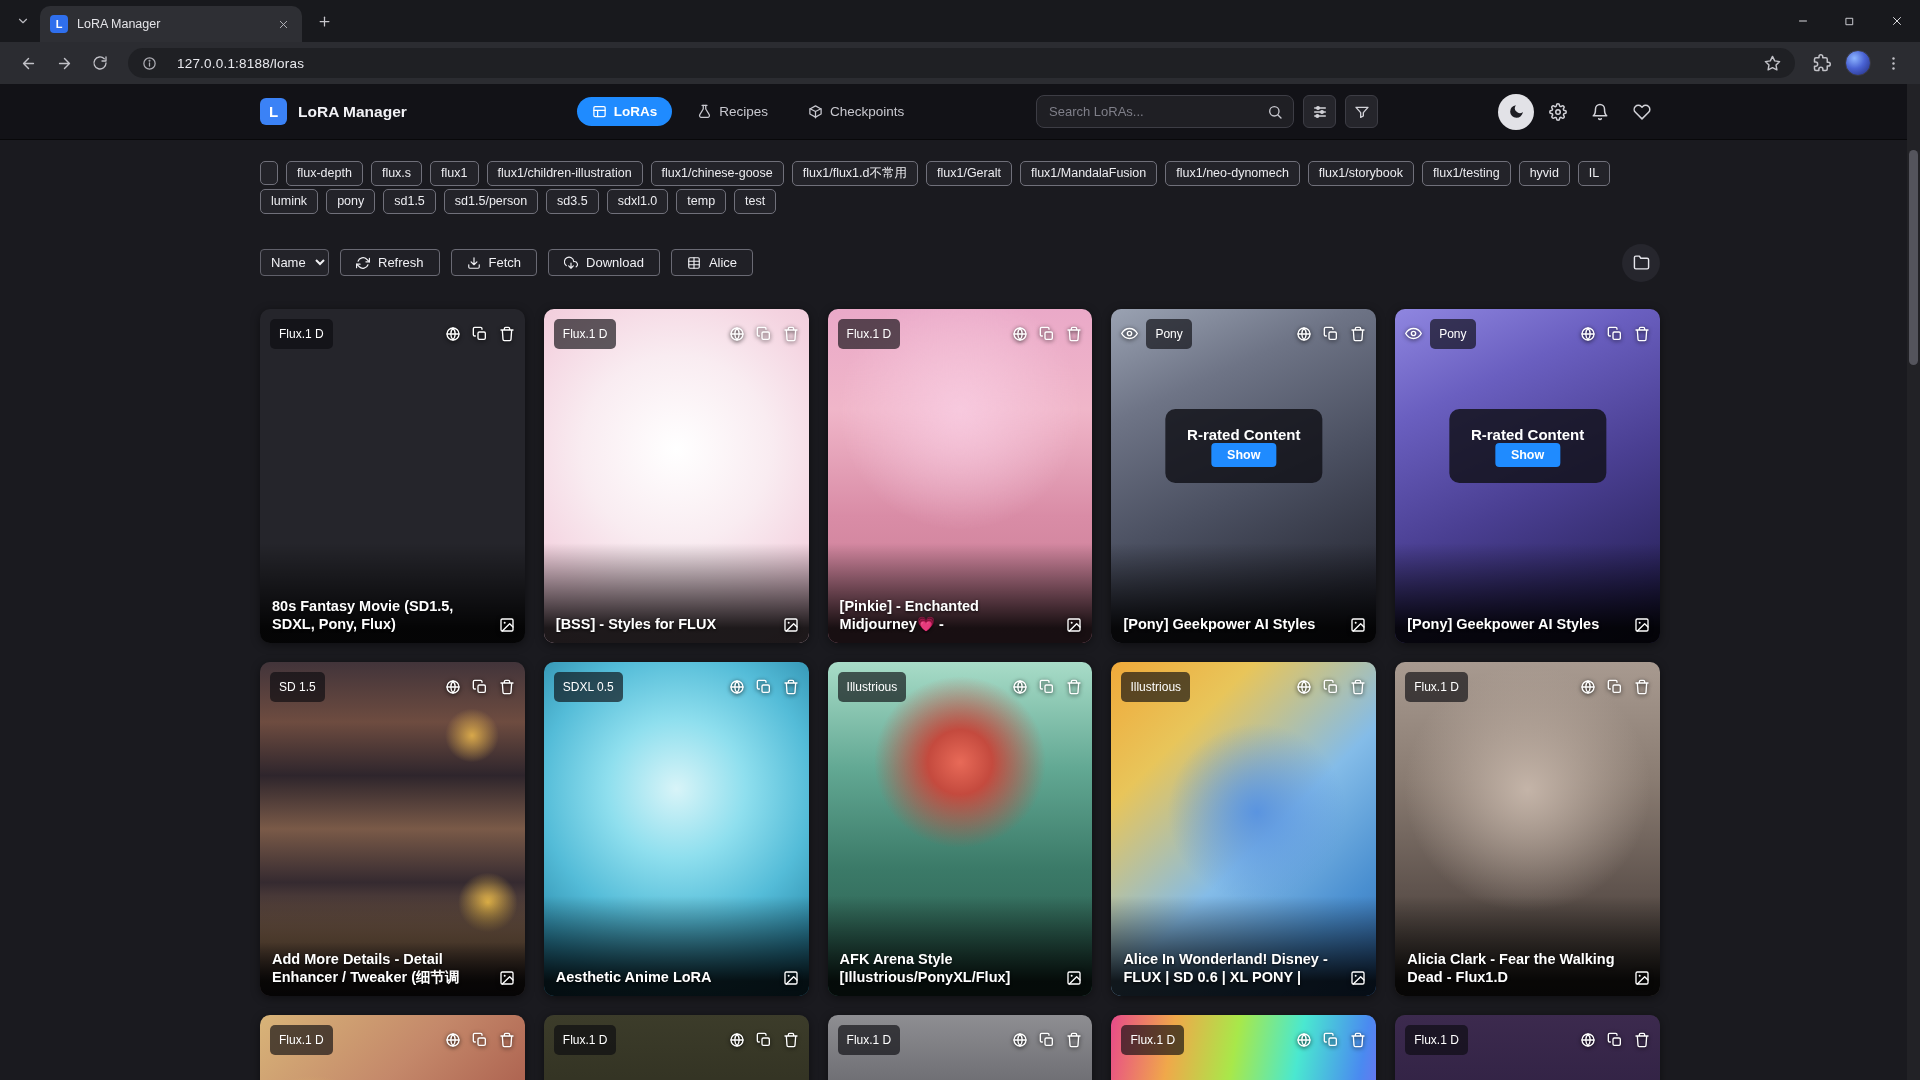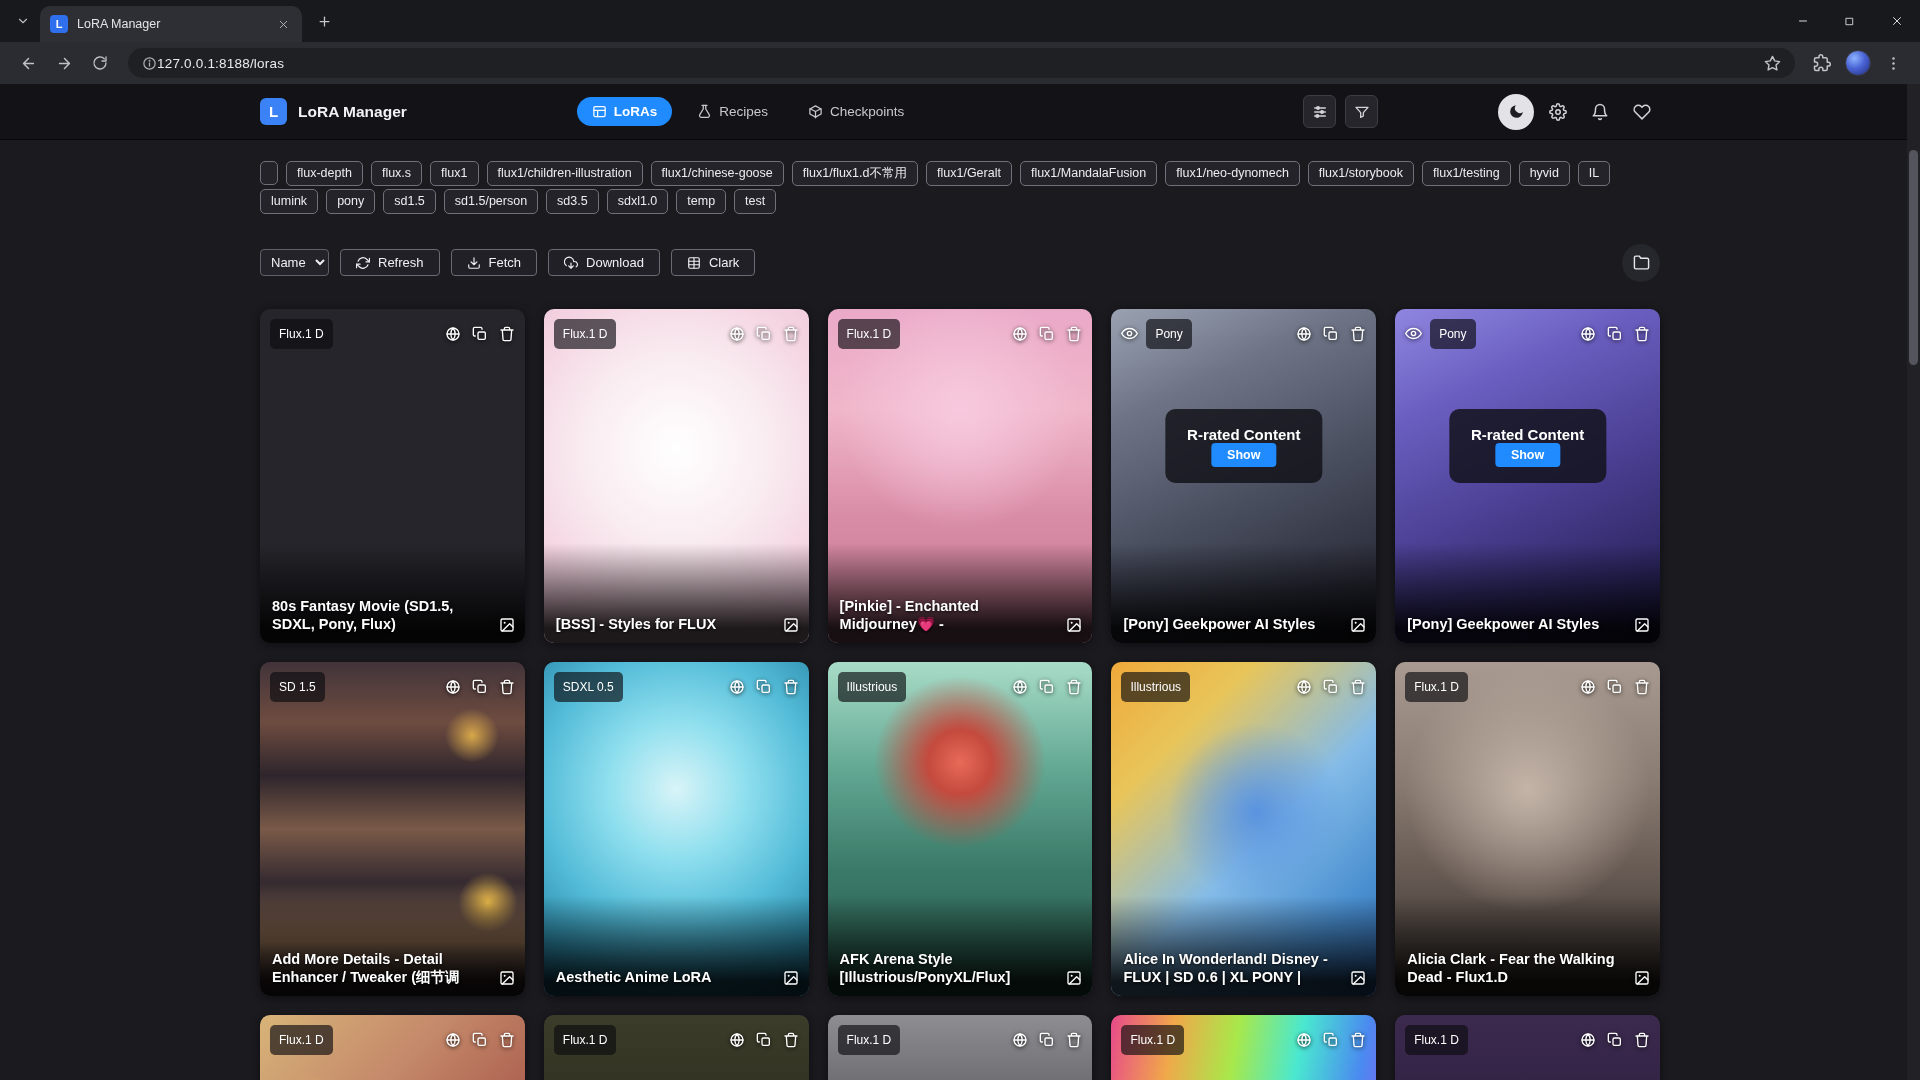--- a/index.html
+++ b/index.html
@@ -36,21 +36,21 @@
   .win-btn { width:47px; height:100%; display:flex; align-items:center; justify-content:center; color:#d9d9de; }
   .win-btn .ic { width:12px; height:12px; }
 
   .addressbar {
     height:42px; background:#2b2c31; display:flex; align-items:center; padding:0 12px; gap:4px;
   }
   .nav-btn { width:32px; height:32px; border-radius:50%; color:#c2c2c8; display:flex; align-items:center; justify-content:center; }
   .nav-btn .ic { width:17px; height:17px; }
   .omnibox {
     flex:1; height:30px; margin:0 8px; background:#1f2024; border-radius:15px;
-    display:flex; align-items:center; padding:0 14px; gap:0;
+    display:flex; align-items:center; padding:0 14px; gap:20px;
   }
   .omni-info { width:15px; height:15px; color:#aeaeb5; }
   .omni-url { flex:1; font-size:13.5px; color:#e9e9ee; letter-spacing:.2px; }
   .omni-star { width:17px; height:17px; color:#c2c2c8; }
   .chrome-right { display:flex; align-items:center; gap:14px; padding:0 6px; }
   .ext-icon { width:18px; height:18px; color:#c2c2c8; }
   .avatar {
     width:26px; height:26px; border-radius:50%;
     background:radial-gradient(circle at 35% 30%, #8cb4ff 0%, #4a63d4 45%, #202a78 100%);
     border:1px solid #3a3a42;
@@ -302,20 +302,29 @@
           <span class="ic">
             <svg viewBox="0 0 24 24" width="100%" height="100%" fill="none" stroke="currentColor" stroke-width="2" stroke-linecap="round" stroke-linejoin="round">
               <path d="M21 16V8l-9-5-9 5v8l9 5 9-5z"></path>
               <path d="M3.3 7.5L12 12l8.7-4.5M12 22V12"></path>
             </svg>
           </span>
           <span>Checkpoints</span>
         </div>
       </div>
     <div class="search-group">
+      <div class="search-wrap">
+        <input type="text" placeholder="Search LoRAs..." style="">
+        <span class="search-mag ic">
+            <svg viewBox="0 0 24 24" width="100%" height="100%" fill="none" stroke="currentColor" stroke-width="2" stroke-linecap="round" stroke-linejoin="round">
+              <circle cx="11" cy="11" r="7"></circle>
+              <line x1="16.5" y1="16.5" x2="21" y2="21"></line>
+            </svg>
+          </span>
+      </div>
       <div class="sq-btn">
           <span class="ic" style="width:16px;height:16px">
             <svg viewBox="0 0 24 24" width="100%" height="100%" fill="none" stroke="currentColor" stroke-width="2" stroke-linecap="round" stroke-linejoin="round">
               <line x1="4" y1="6" x2="20" y2="6"></line>
               <line x1="4" y1="12" x2="20" y2="12"></line>
               <line x1="4" y1="18" x2="20" y2="18"></line>
               <circle cx="9" cy="6" r="2" fill="currentColor"></circle>
               <circle cx="15" cy="12" r="2" fill="currentColor"></circle>
               <circle cx="8" cy="18" r="2" fill="currentColor"></circle>
             </svg>
@@ -422,21 +431,21 @@
   </button>
   <button class="tb-btn">
     <span class="ic" style="width:14px;height:14px">
         <svg viewBox="0 0 24 24" width="100%" height="100%" fill="none" stroke="currentColor" stroke-width="2" stroke-linecap="round" stroke-linejoin="round">
           <rect x="3" y="3" width="18" height="18" rx="2"></rect>
           <line x1="3" y1="9" x2="21" y2="9"></line>
           <line x1="3" y1="15" x2="21" y2="15"></line>
           <line x1="12" y1="3" x2="12" y2="21"></line>
         </svg>
       </span>
-    <span>Clark</span>
+    <span>Alice</span>
   </button>
   <div class="folder-btn">
       <span class="ic" style="width:17px;height:17px">
         <svg viewBox="0 0 24 24" width="100%" height="100%" fill="none" stroke="currentColor" stroke-width="2" stroke-linecap="round" stroke-linejoin="round">
           <path d="M22 19a2 2 0 0 1-2 2H4a2 2 0 0 1-2-2V5a2 2 0 0 1 2-2h5l2 3h9a2 2 0 0 1 2 2z"></path>
         </svg>
       </span>
     </div>
 </div>
 

